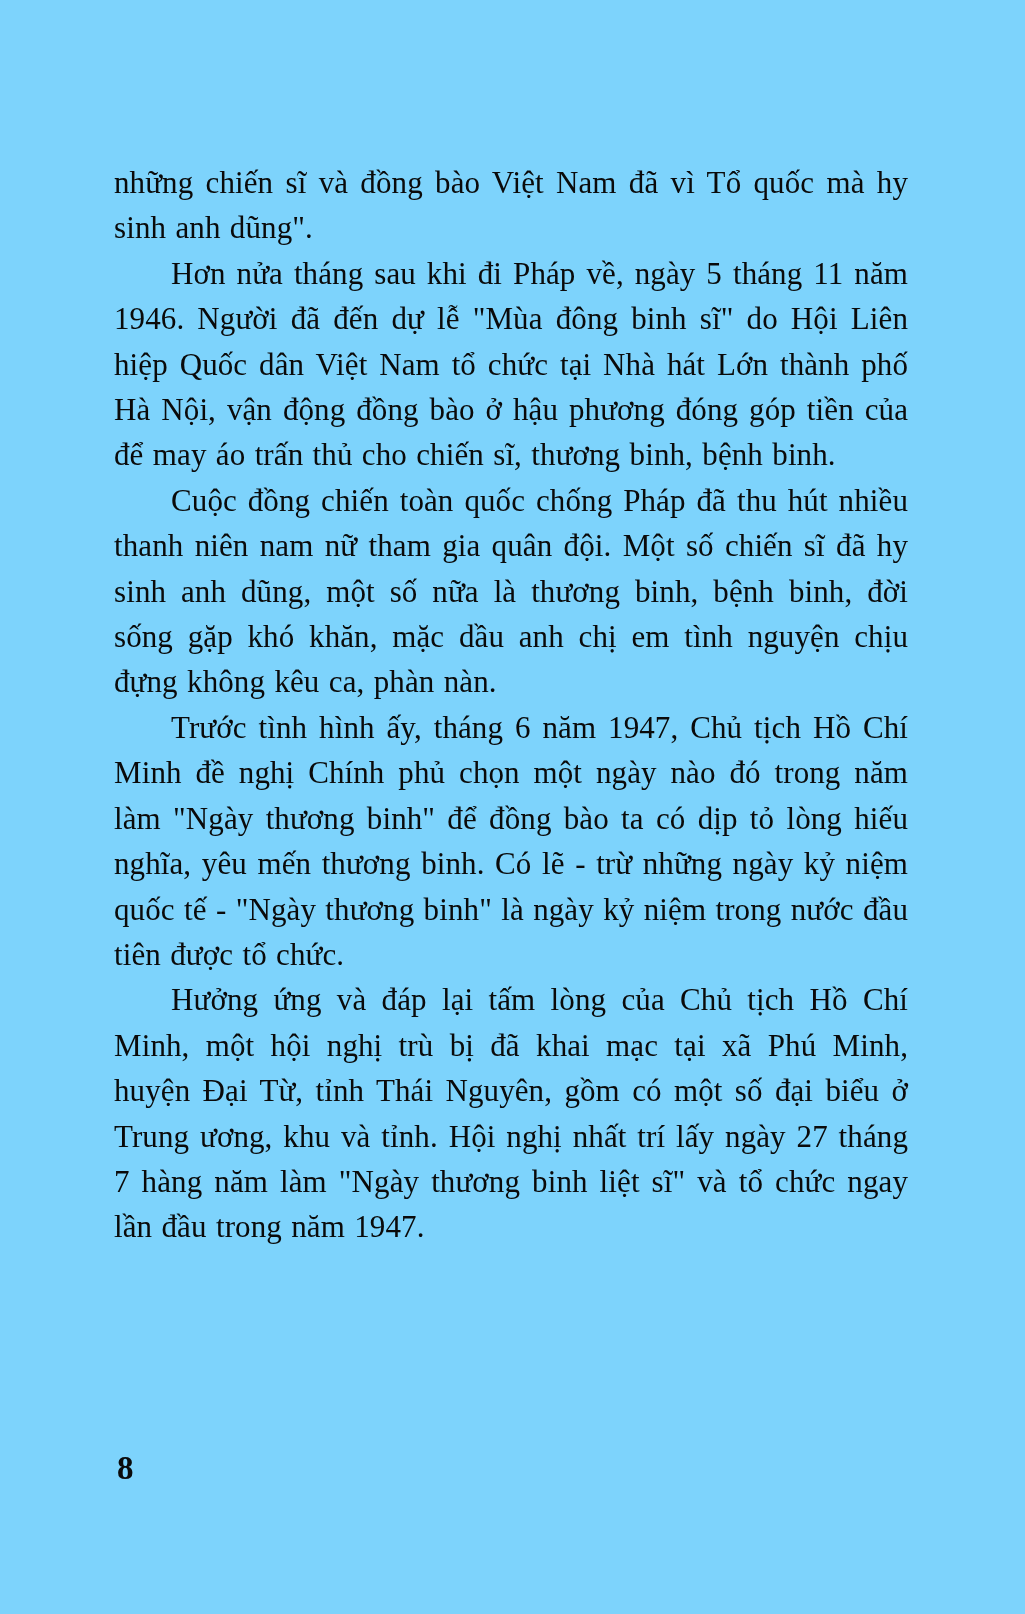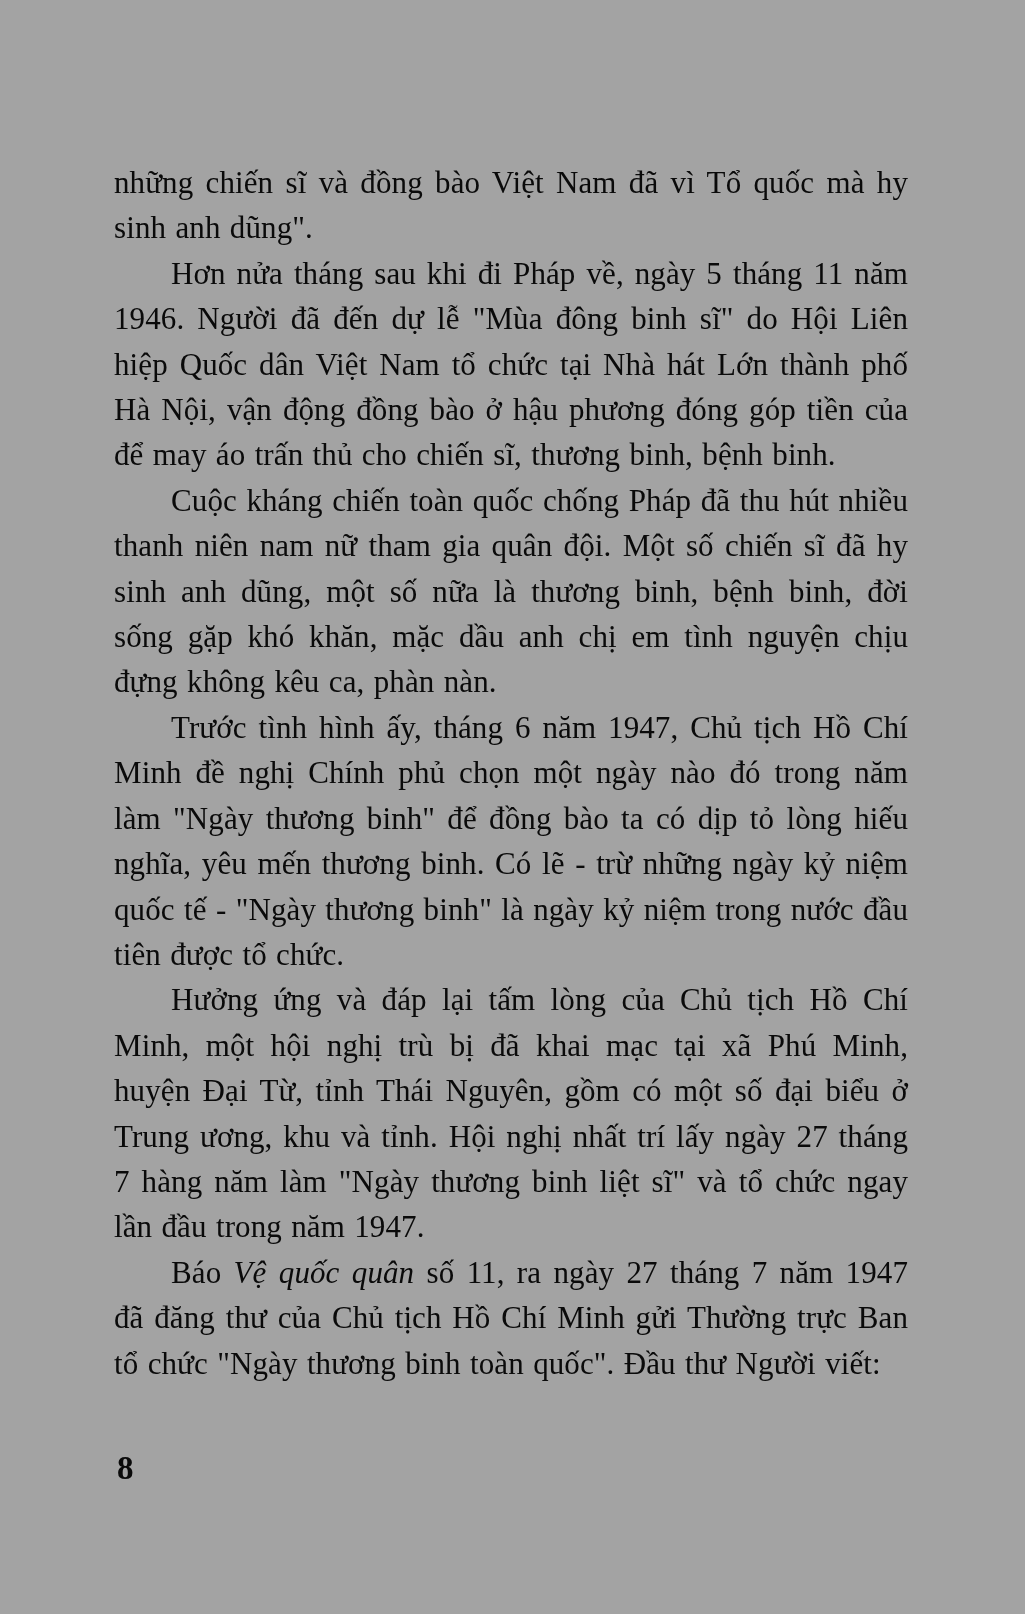--- a/index.html
+++ b/index.html
@@ -11,21 +11,21 @@
     height: 1614px;
     background: #ffffff;
     position: relative;
     font-family: "Liberation Serif", "DejaVu Serif", serif;
     color: #0a0a0a;
     overflow: hidden;
   }
   .book-page {
     position: absolute;
     inset: 0;
-    background: #a3a3a3;
+    background: #7dd3fc;
   }
   .text-block {
     position: absolute;
     left: 114px;
     top: 160px;
     width: 794px;
     text-align: justify;
     font-size: 31px;
     line-height: 45.4px;
     letter-spacing: 0.1px;
@@ -51,19 +51,18 @@
     line-height: 40px;
   }
 </style>
 </head>
 <body>
 
 <div class="book-page">
   <div class="text-block" id="text-block">
       <p class="no-indent"><span>những chiến sĩ và đồng bào Việt Nam đã vì Tổ quốc mà hy sinh anh dũng".</span></p>
       <p><span>Hơn nửa tháng sau khi đi Pháp về, ngày 5 tháng 11 năm 1946. Người đã đến dự lễ "Mùa đông binh sĩ" do Hội Liên hiệp Quốc dân Việt Nam tổ chức tại Nhà hát Lớn thành phố Hà Nội, vận động đồng bào ở hậu phương đóng góp tiền của để may áo trấn thủ cho chiến sĩ, thương binh, bệnh binh.</span></p>
-      <p><span>Cuộc kháng chiến toàn quốc chống Pháp đã thu hút nhiều thanh niên nam nữ tham gia quân đội. Một số chiến sĩ đã hy sinh anh dũng, một số nữa là thương binh, bệnh binh, đời sống gặp khó khăn, mặc dầu anh chị em tình nguyện chịu đựng không kêu ca, phàn nàn.</span></p>
+      <p><span>Cuộc đồng chiến toàn quốc chống Pháp đã thu hút nhiều thanh niên nam nữ tham gia quân đội. Một số chiến sĩ đã hy sinh anh dũng, một số nữa là thương binh, bệnh binh, đời sống gặp khó khăn, mặc dầu anh chị em tình nguyện chịu đựng không kêu ca, phàn nàn.</span></p>
       <p><span>Trước tình hình ấy, tháng 6 năm 1947, Chủ tịch Hồ Chí Minh đề nghị Chính phủ chọn một ngày nào đó trong năm làm "Ngày thương binh" để đồng bào ta có dịp tỏ lòng hiếu nghĩa, yêu mến thương binh. Có lẽ - trừ những ngày kỷ niệm quốc tế - "Ngày thương binh" là ngày kỷ niệm trong nước đầu tiên được tổ chức.</span></p>
       <p><span>Hưởng ứng và đáp lại tấm lòng của Chủ tịch Hồ Chí Minh, một hội nghị trù bị đã khai mạc tại xã Phú Minh, huyện Đại Từ, tỉnh Thái Nguyên, gồm có một số đại biểu ở Trung ương, khu và tỉnh. Hội nghị nhất trí lấy ngày 27 tháng 7 hàng năm làm "Ngày thương binh liệt sĩ" và tổ chức ngay lần đầu trong năm 1947.</span></p>
-      <p><span>Báo </span><span class="seg-italic">Vệ quốc quân</span><span> số 11, ra ngày 27 tháng 7 năm 1947 đã đăng thư của Chủ tịch Hồ Chí Minh gửi Thường trực Ban tổ chức "Ngày thương binh toàn quốc". Đầu thư Người viết:</span></p>
     </div>
   <div class="page-number">8</div>
 </div>
 
 </body></html>

